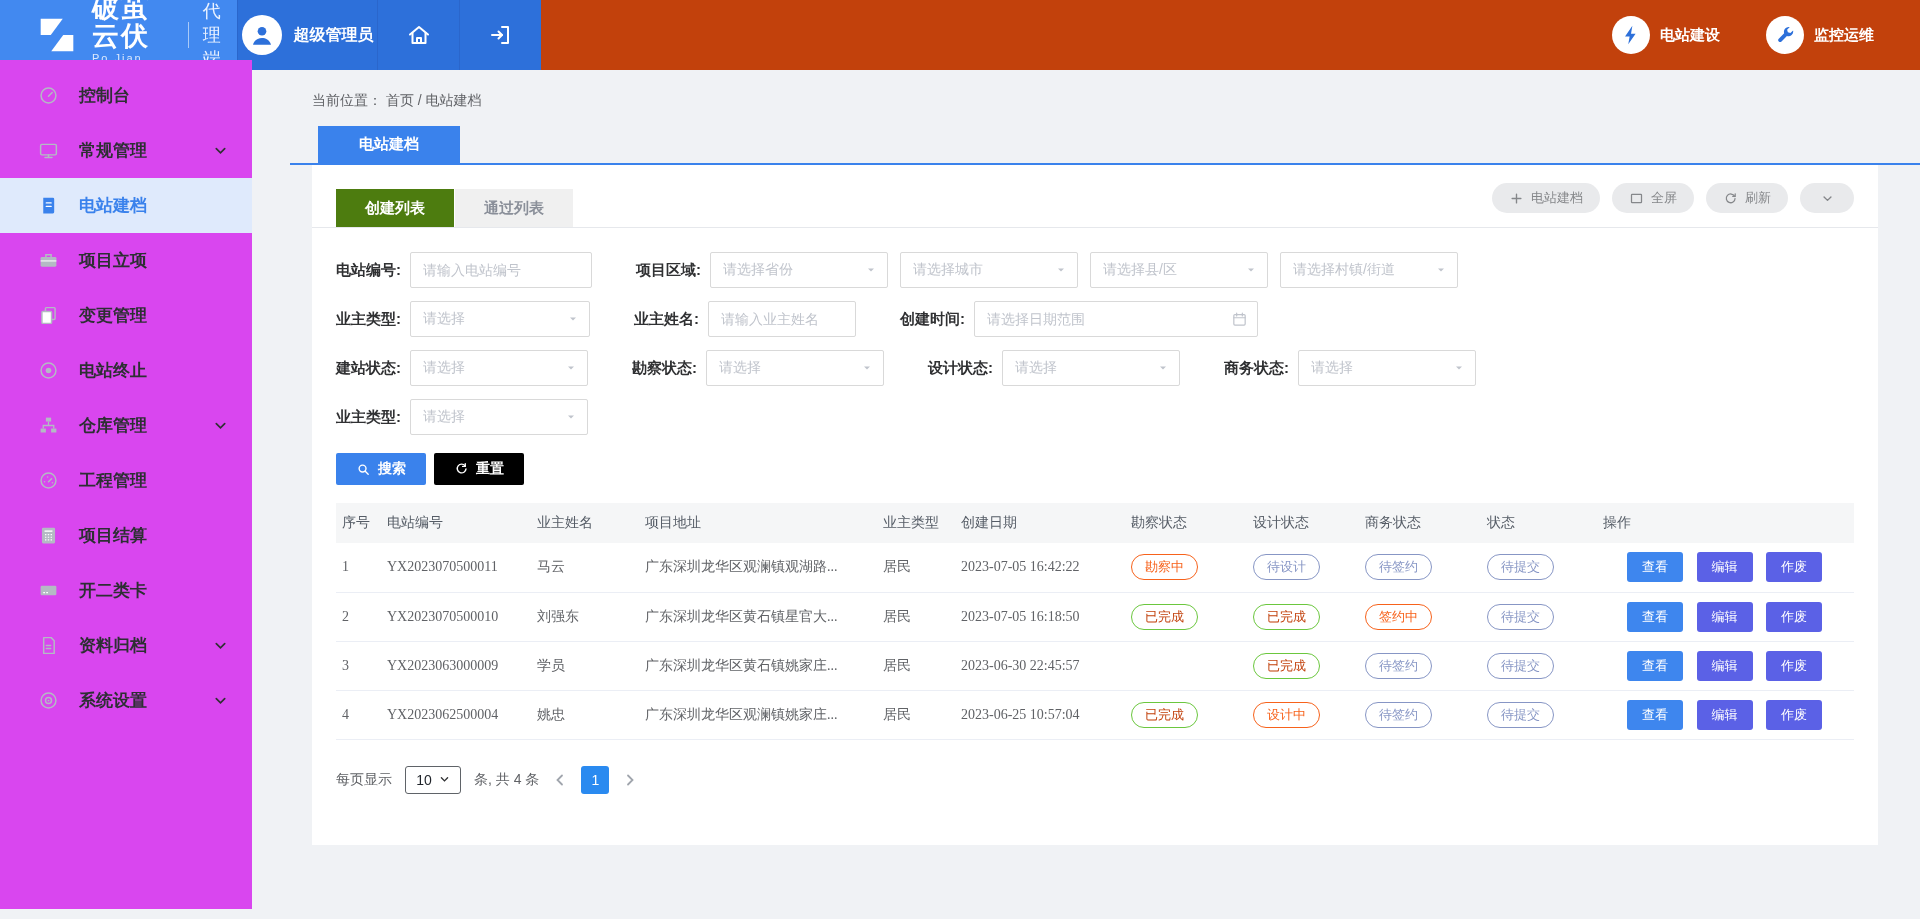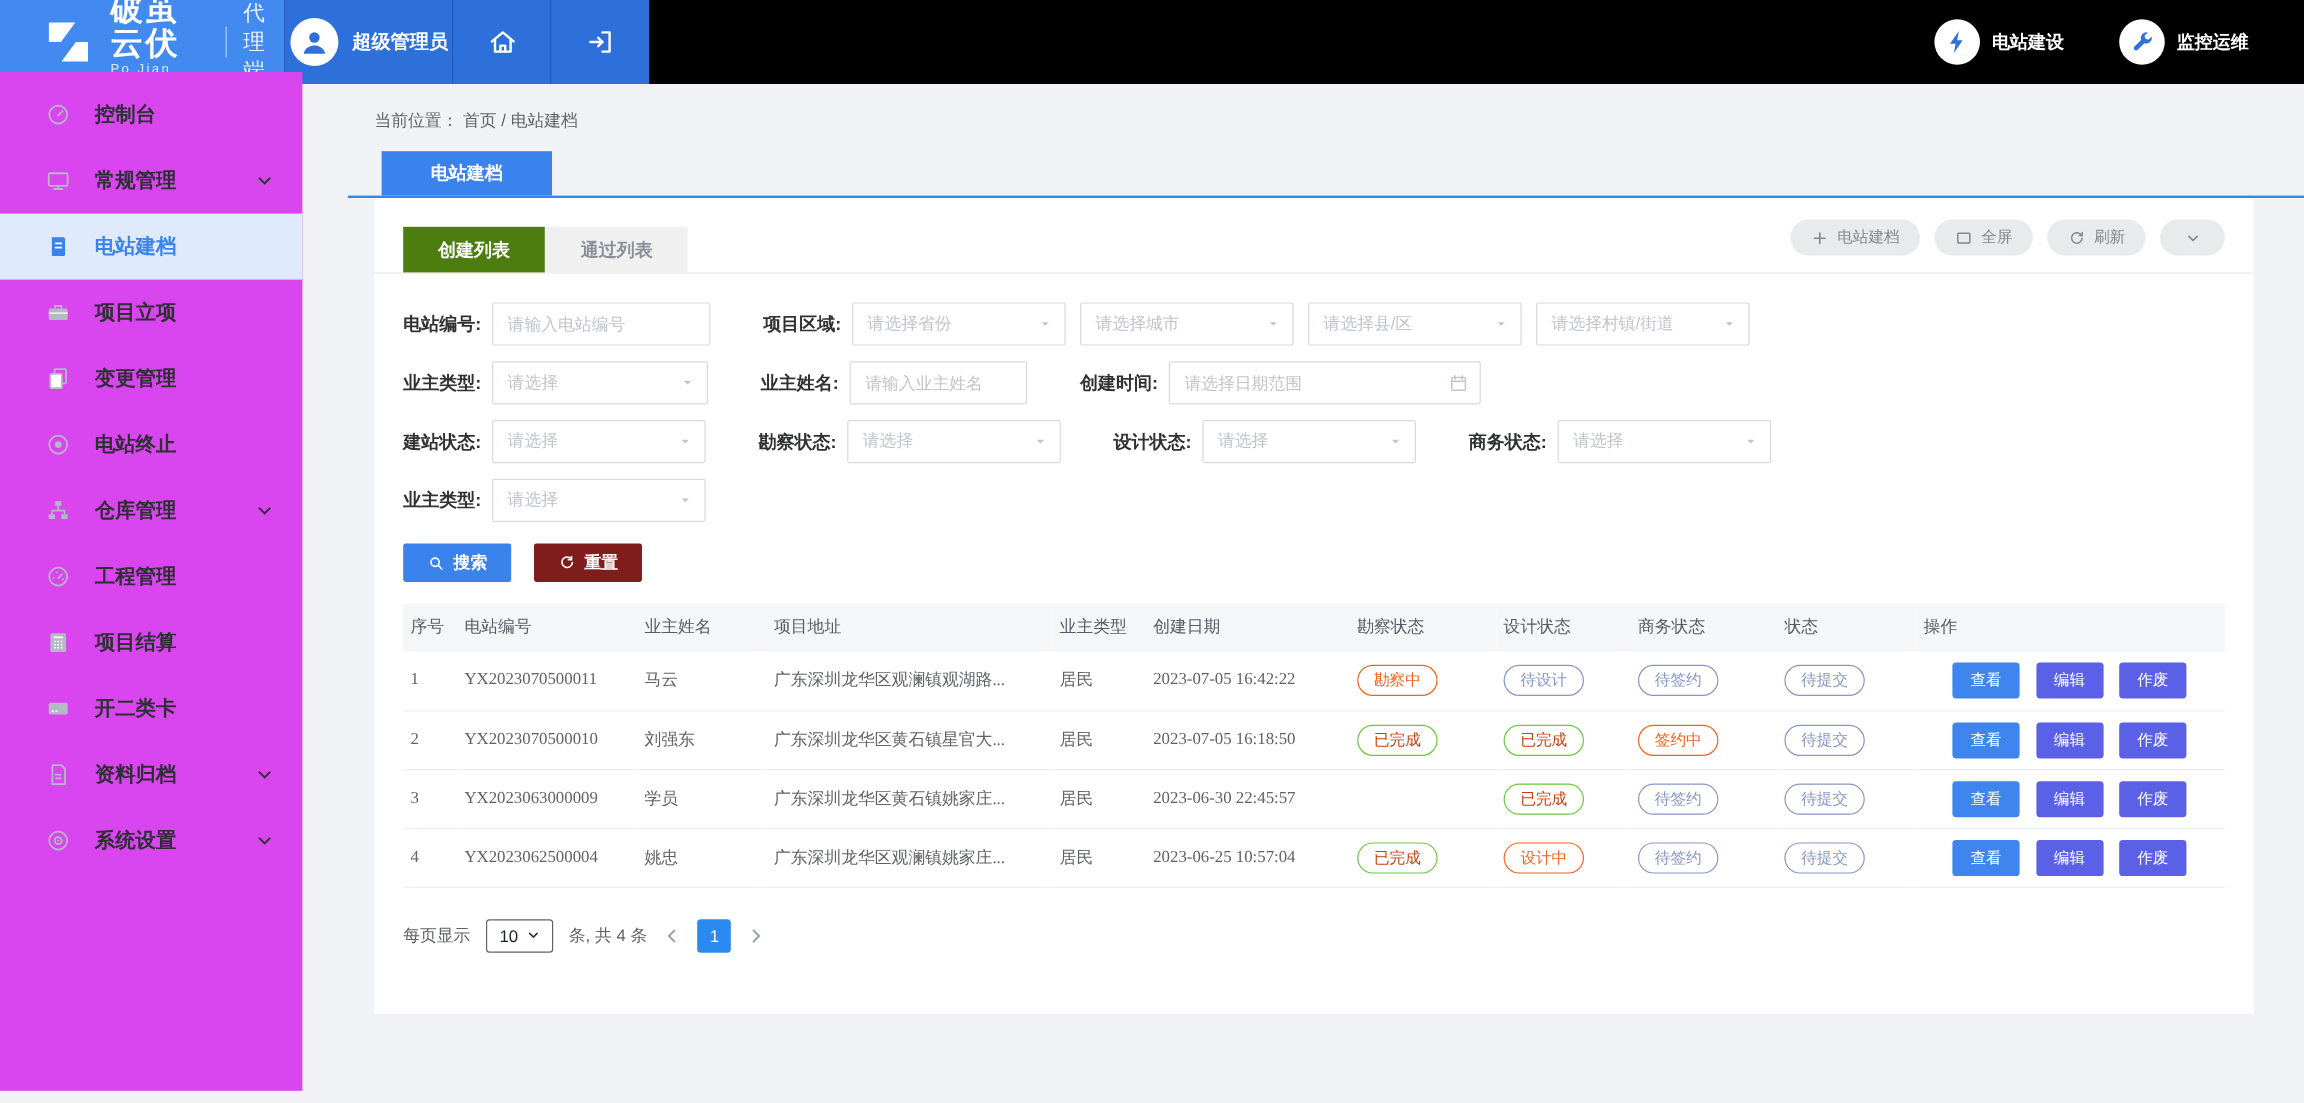--- a/index.html
+++ b/index.html
@@ -1,19 +1,19 @@
 <!DOCTYPE html>
 <html><head>
 <meta charset="utf-8">
 <style>
   * { margin:0; padding:0; box-sizing:border-box; }
   html,body { width:1920px; height:919px; overflow:hidden; font-family:"Liberation Sans","DejaVu Sans",sans-serif; background:#f0f2f5; }
 
   
-  .header { height:70px; background:#000000; display:flex; align-items:stretch; }
+  .header { height:70px; background:#c2410c; display:flex; align-items:stretch; }
   .logo-area { width:237px; background:#4289f0; display:flex; align-items:center; padding-left:34px; gap:12px; flex:none; }
   .logo-mark { width:46px; height:46px; flex:none; }
   .brand-col { display:flex; flex-direction:column; line-height:1.05; }
   .brand-cn { color:#fff; font-size:27px; font-weight:bold; letter-spacing:2px; }
   .brand-en { color:#dce9fd; font-size:11px; letter-spacing:2px; margin-top:3px; }
   .brand-side { color:#eaf2ff; font-size:18px; margin-left:10px; padding-left:14px; border-left:1px solid rgba(255,255,255,.55); height:26px; display:flex; align-items:center; }
   .hblock { background:#2d70da; display:flex; align-items:center; justify-content:center; gap:12px; border-left:1px solid #2a66cc; }
   .hblock.user { width:140px; }
   .hblock.sq { width:82px; }
   .avatar { width:40px; height:40px; border-radius:50%; background:#fff; display:flex; align-items:center; justify-content:center; flex:none; }
@@ -58,28 +58,28 @@
   .filters { padding:24px 24px 0; }
   .frow { display:flex; margin-bottom:13px; }
   .fgroup { display:flex; align-items:center; margin-right:44px; }
   .flabel { font-size:15px; font-weight:bold; color:#303133; margin-right:9px; white-space:nowrap; }
   .inp { height:36px; border:1px solid #d9d9d9; border-radius:2px; font-size:14px; color:#333; padding:0 12px; outline:none; background:#fff; font-family:inherit; }
   .inp::placeholder { color:#c0c4cc; }
   .sel { height:36px; border:1px solid #d9d9d9; border-radius:2px; background:#fff; display:flex; align-items:center; justify-content:space-between; padding:0 10px 0 12px; font-size:14px; color:#c0c4cc; cursor:pointer; }
   .sel svg { width:12px; height:12px; flex:none; margin-left:6px; }
   .region-gap { margin-right:12px; }
   .datebox { position:relative; display:flex; align-items:center; }
-  .datebox .inp { width:260px; }
+  .datebox .inp { width:284px; }
   .datebox svg { position:absolute; right:10px; width:17px; height:17px; }
 
   .btn-row { display:flex; margin-top:18px; }
   .btn { height:32px; border:none; border-radius:2px; color:#fff; font-size:14px; font-weight:bold; display:flex; align-items:center; gap:7px; padding:0 20px; cursor:pointer; font-family:inherit; }
   .btn svg { width:15px; height:15px; }
   .btn.search { background:#3a82ec; }
-  .btn.reset { background:#7f1d1d; margin-left:19px; }
+  .btn.reset { background:#000000; margin-left:8px; }
 
   
   .table-wrap { padding:18px 24px 0; }
   table { width:100%; border-collapse:collapse; table-layout:fixed;font-family:Liberation Serif, serif; }
   thead th { background:#f5f6f7; height:40px; font-size:14px; font-weight:normal; color:#555c66; text-align:left; padding:0 6px; }
   tbody td { height:49px; border-bottom:1px solid #ebeef5; font-size:14px; color:#606266; padding:0 6px; white-space:nowrap; overflow:hidden; text-overflow:ellipsis; }
   .badge { display:inline-block; font-size:13px; padding:3px 13px; border-radius:13px; border:1px solid; background:#fff; }
   .badge.orange { color:#f7621b; border-color:#f7621b; }
   .badge.green  { color:#c2410c; border-color:#6bc73e; }
   .badge.blue   { color:#8796c5; border-color:#8796c5; }

